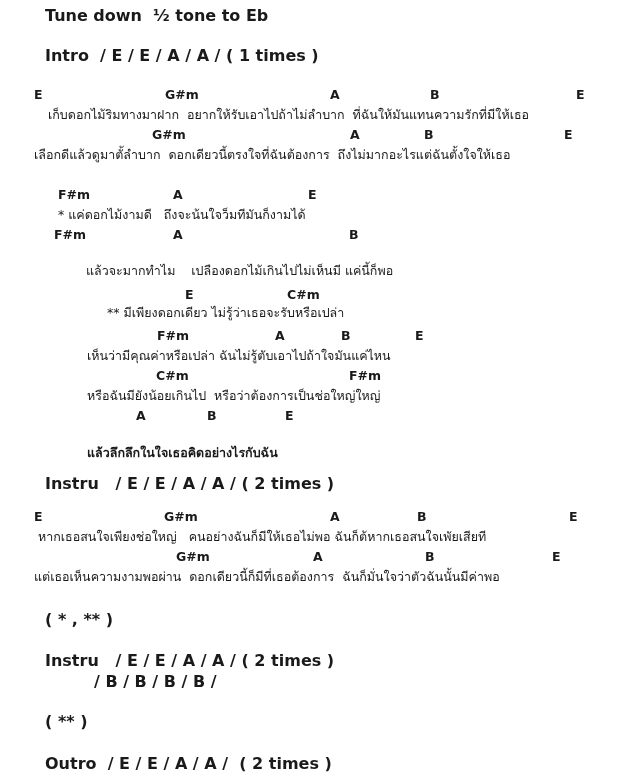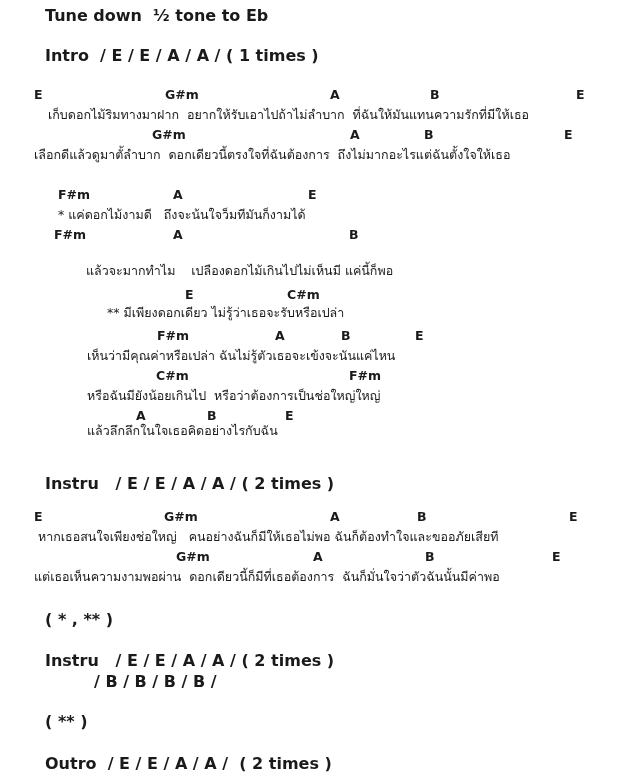--- a/index.html
+++ b/index.html
@@ -82,45 +82,45 @@
     <span class="chord" style="left:185px">E</span>
     <span class="chord" style="left:287px">C#m</span>
   </div>
   <div class="line lyric" style="left:87px; top:304px;margin-left:20px;">** มีเพียงดอกเดียว ไม่รู้ว่าเธอจะรับหรือเปล่า</div>
   <div style="position:absolute; left:0; top:327px; width:620px; height:18px;">
     <span class="chord" style="left:157px">F#m</span>
     <span class="chord" style="left:275px">A</span>
     <span class="chord" style="left:341px">B</span>
     <span class="chord" style="left:415px">E</span>
   </div>
-  <div class="line lyric" style="left:87px; top:347px;">เห็นว่ามีคุณค่าหรือเปล่า ฉันไม่รู้ตัวเธอจะเข้งจะนันแค่ไหน</div>
+  <div class="line lyric" style="left:87px; top:347px;">เห็นว่ามีคุณค่าหรือเปล่า ฉันไม่รู้ตับเอาไปถ้าใจมันแค่ไหน</div>
   <div style="position:absolute; left:0; top:367px; width:620px; height:18px;">
     <span class="chord" style="left:156px">C#m</span>
     <span class="chord" style="left:349px">F#m</span>
   </div>
   <div class="line lyric" style="left:87px; top:387px;">หรือฉันมียังน้อยเกินไป  หรือว่าต้องการเป็นช่อใหญ่ใหญ่</div>
   <div style="position:absolute; left:0; top:407px; width:620px; height:18px;">
     <span class="chord" style="left:136px">A</span>
     <span class="chord" style="left:207px">B</span>
     <span class="chord" style="left:285px">E</span>
   </div>
-  <div class="line lyric" style="left:87px; top:422px;">แล้วลึกลึกในใจเธอคิดอย่างไรกับฉัน</div>
+  <div class="line lyric" style="left:87px; top:444px;font-weight:bold;">แล้วลึกลึกในใจเธอคิดอย่างไรกับฉัน</div>
 </div>
 
 <div class="line heading" style="left:34px; top:475px;">Instru   / E / E / A / A / ( 2 times )</div>
 
 <div>
   <div style="position:absolute; left:0; top:508px; width:620px; height:18px;">
     <span class="chord" style="left:34px">E</span>
     <span class="chord" style="left:164px">G#m</span>
     <span class="chord" style="left:330px">A</span>
     <span class="chord" style="left:417px">B</span>
     <span class="chord" style="left:569px">E</span>
   </div>
-  <div class="line lyric" style="left:38px; top:528px;">หากเธอสนใจเพียงช่อใหญ่   คนอย่างฉันก็มีให้เธอไม่พอ ฉันก็ต้องทำใจและขออภัยเสียที</div>
+  <div class="line lyric" style="left:38px; top:528px;">หากเธอสนใจเพียงช่อใหญ่   คนอย่างฉันก็มีให้เธอไม่พอ ฉันก็ต้หากเธอสนใจเพัยเสียที</div>
   <div style="position:absolute; left:0; top:548px; width:620px; height:18px;">
     <span class="chord" style="left:176px">G#m</span>
     <span class="chord" style="left:313px">A</span>
     <span class="chord" style="left:425px">B</span>
     <span class="chord" style="left:552px">E</span>
   </div>
   <div class="line lyric" style="left:34px; top:568px;">แต่เธอเห็นความงามพอผ่าน  ดอกเดียวนี้ก็มีที่เธอต้องการ  ฉันก็มั่นใจว่าตัวฉันนั้นมีค่าพอ</div>
 </div>
 
 <div class="line heading" style="left:34px; top:611px;">( * , ** )</div>

